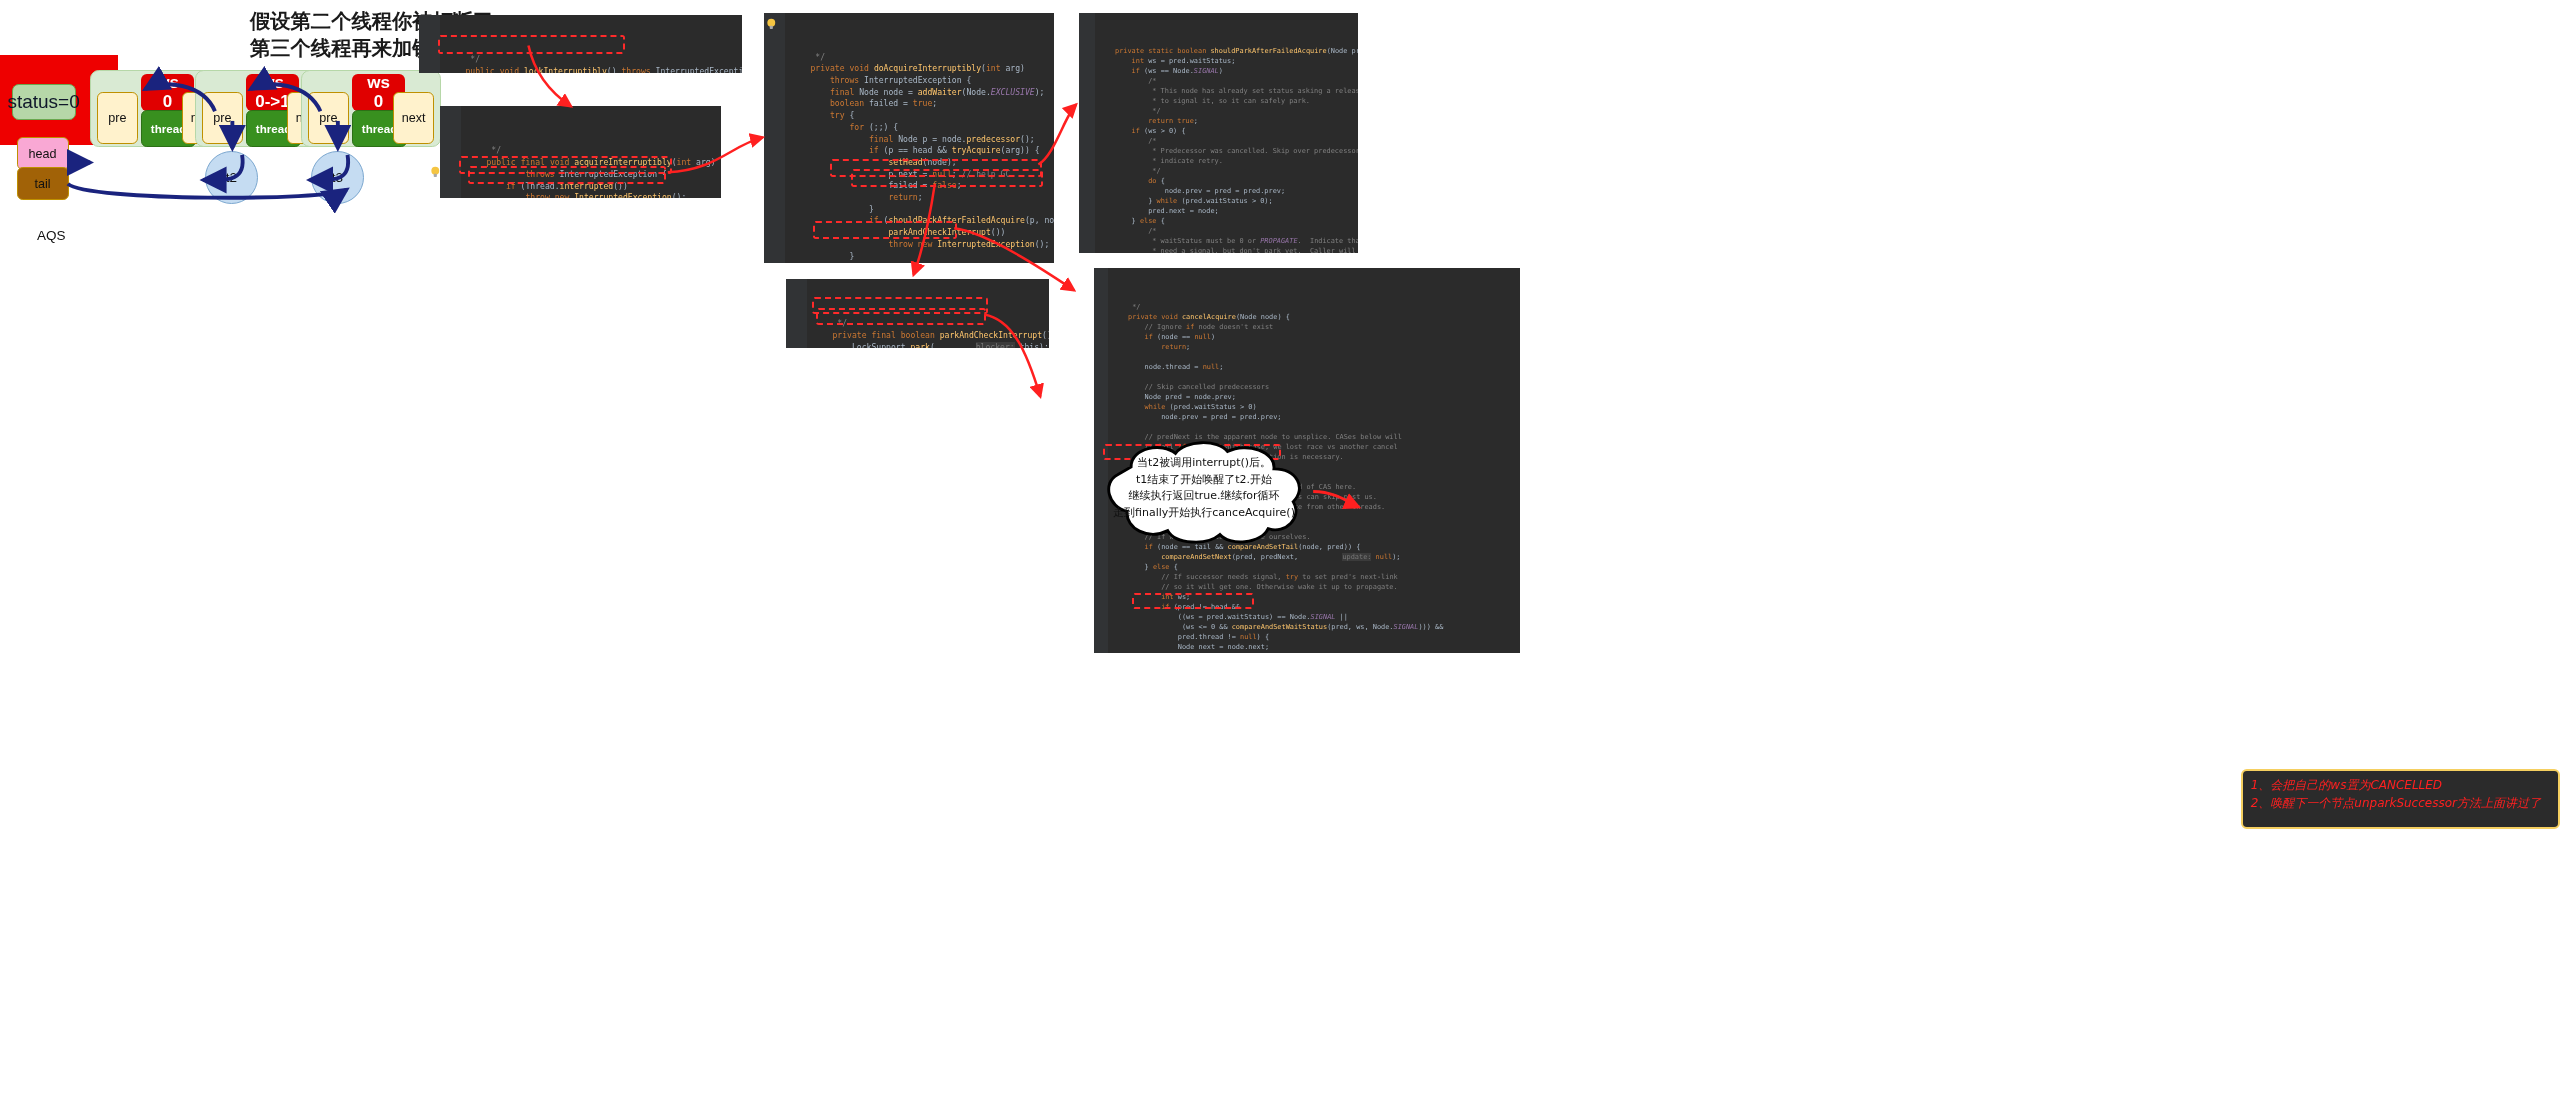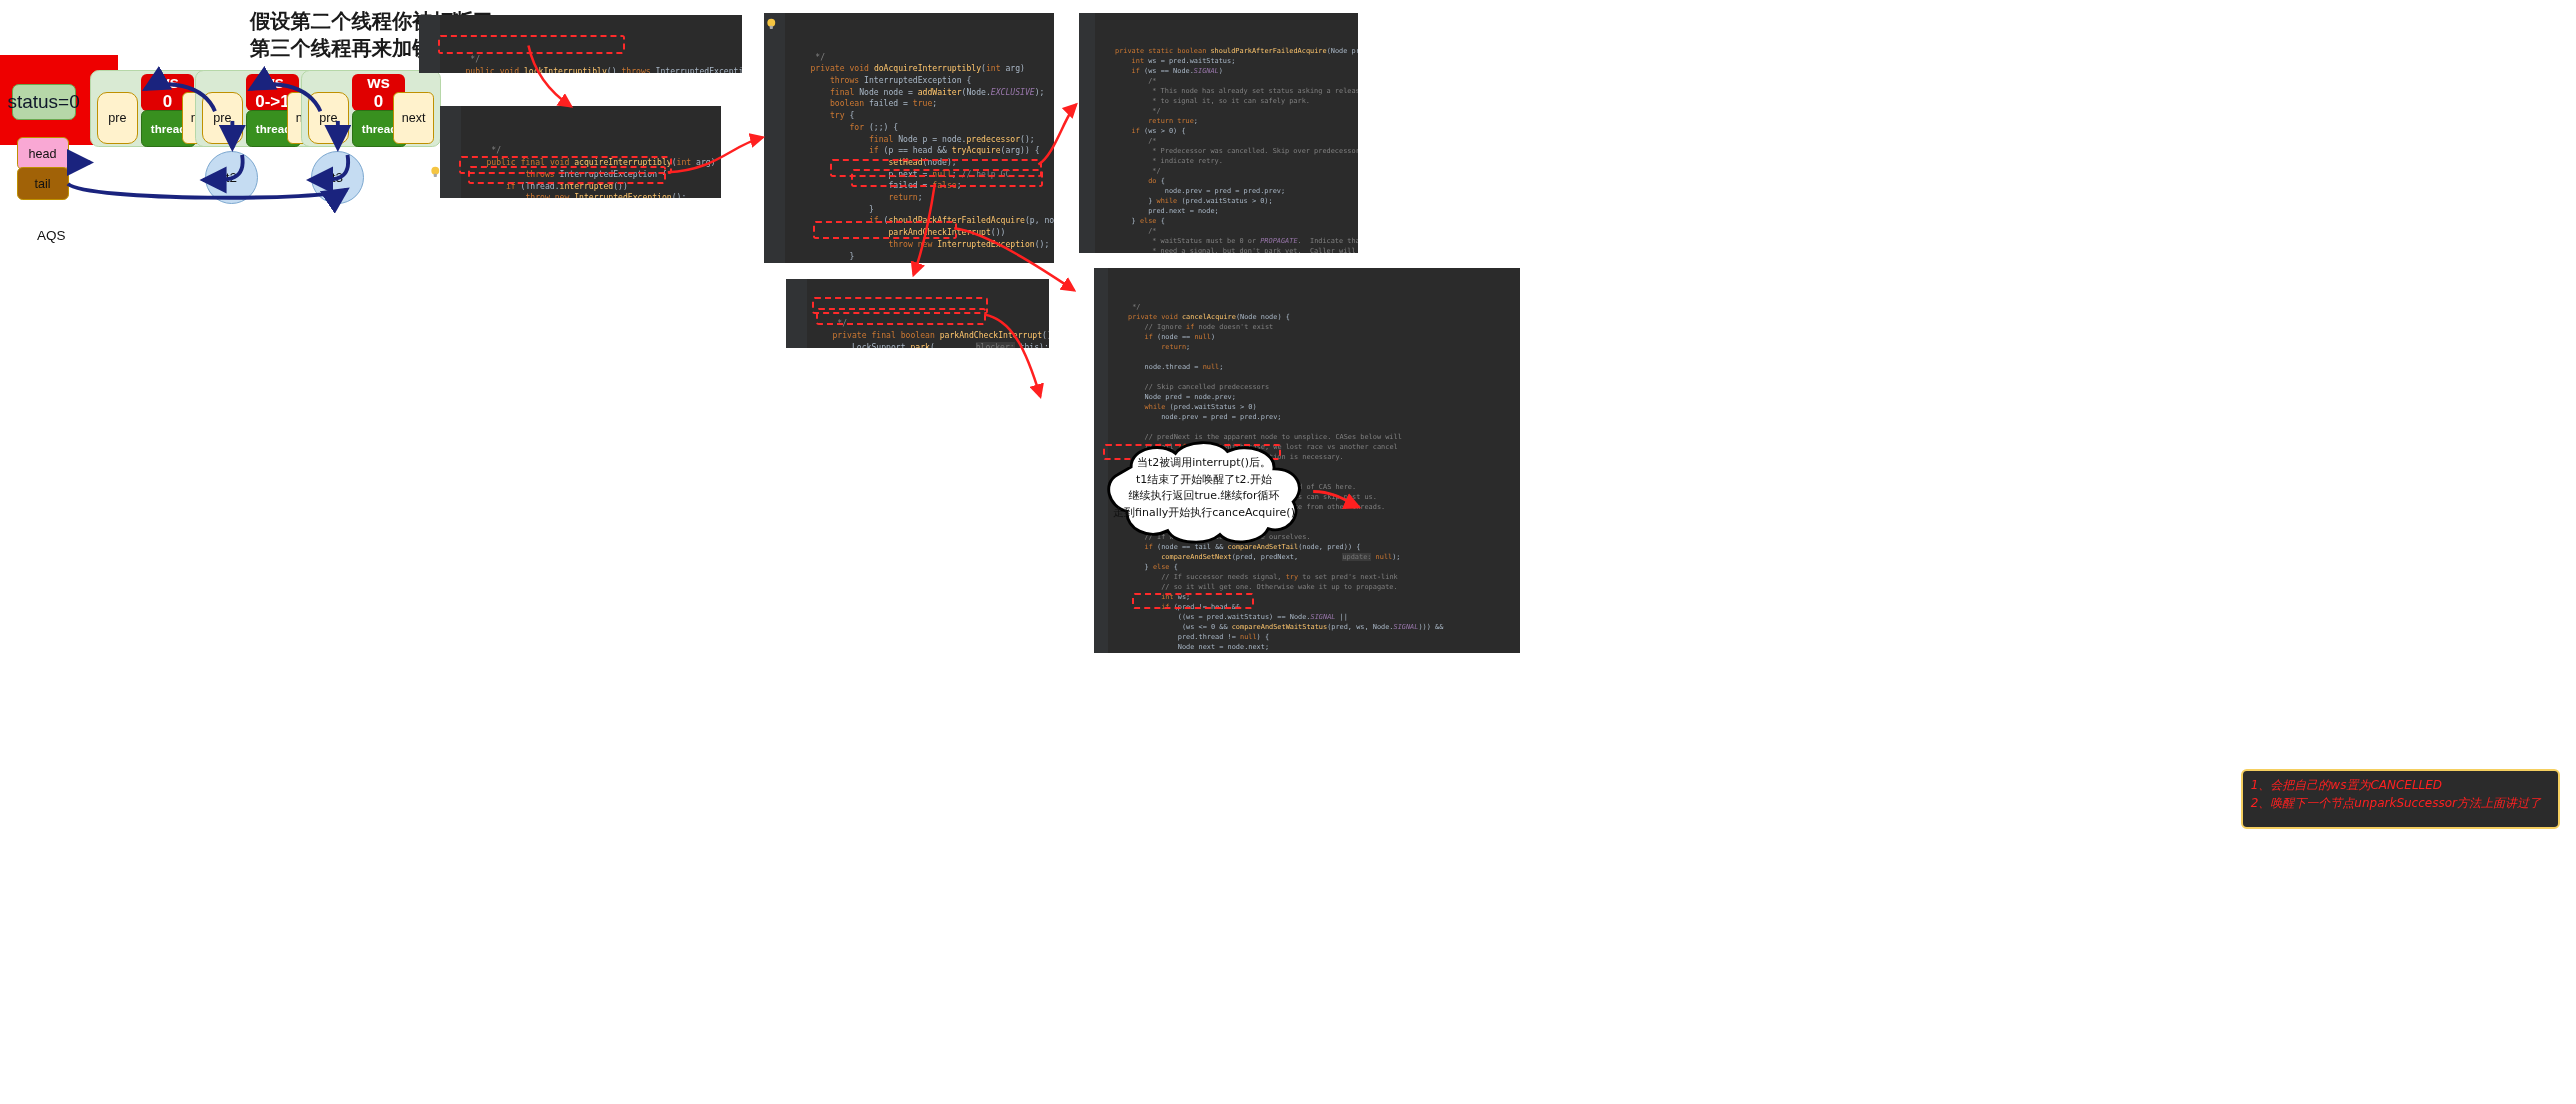--- a/index.html
+++ b/index.html
@@ -17,21 +17,21 @@
   #aqs-head{left:16.5px;top:137px;width:50px;height:31px;background:#f9a8d4;border:1px solid #bf9000;border-radius:5.8px;
       display:flex;align-items:center;justify-content:center;font-size:12.6px;color:#111;}
   #aqs-tail{left:16.5px;top:167px;width:50px;height:31px;background:#a16207;border:1px solid #bf9000;border-radius:5.8px;
       display:flex;align-items:center;justify-content:center;font-size:12.6px;color:#111;}
   #aqs-label{left:37px;top:228px;font-size:13.5px;color:#111;}
 
   
   .node{width:138px;height:75px;background:#d9ead3;border:1px solid #b6d7a8;border-radius:8.7px;}
   .node .pre,.node .next{position:absolute;width:39px;height:50px;background:#fff2cc;border:1px solid #bf9000;border-radius:5.8px;
       display:flex;align-items:center;justify-content:center;font-size:12.6px;color:#111;top:21px;}
-  .node .pre{left:5.8px;border-radius:10px;}
+  .node .pre{left:5.8px;}
   .node .next{right:5.8px;}
   .node .ws{position:absolute;left:50px;top:2.9px;width:53px;height:37px;background:#e00000;border-radius:5.8px;color:#fff;
       display:flex;flex-direction:column;align-items:center;justify-content:center;font-size:17px;font-weight:bold;line-height:1.15;}
   .node .thread{position:absolute;left:50px;top:39px;width:53px;height:35px;background:#38901f;border:1px solid #2c7016;border-radius:5.8px;
       color:#fff;display:flex;align-items:center;justify-content:center;font-size:11.6px;font-weight:bold;}
   #node1{left:90px;top:70px;}
   #node2{left:195px;top:70px;}
   #node3{left:301px;top:70px;}
 
   

